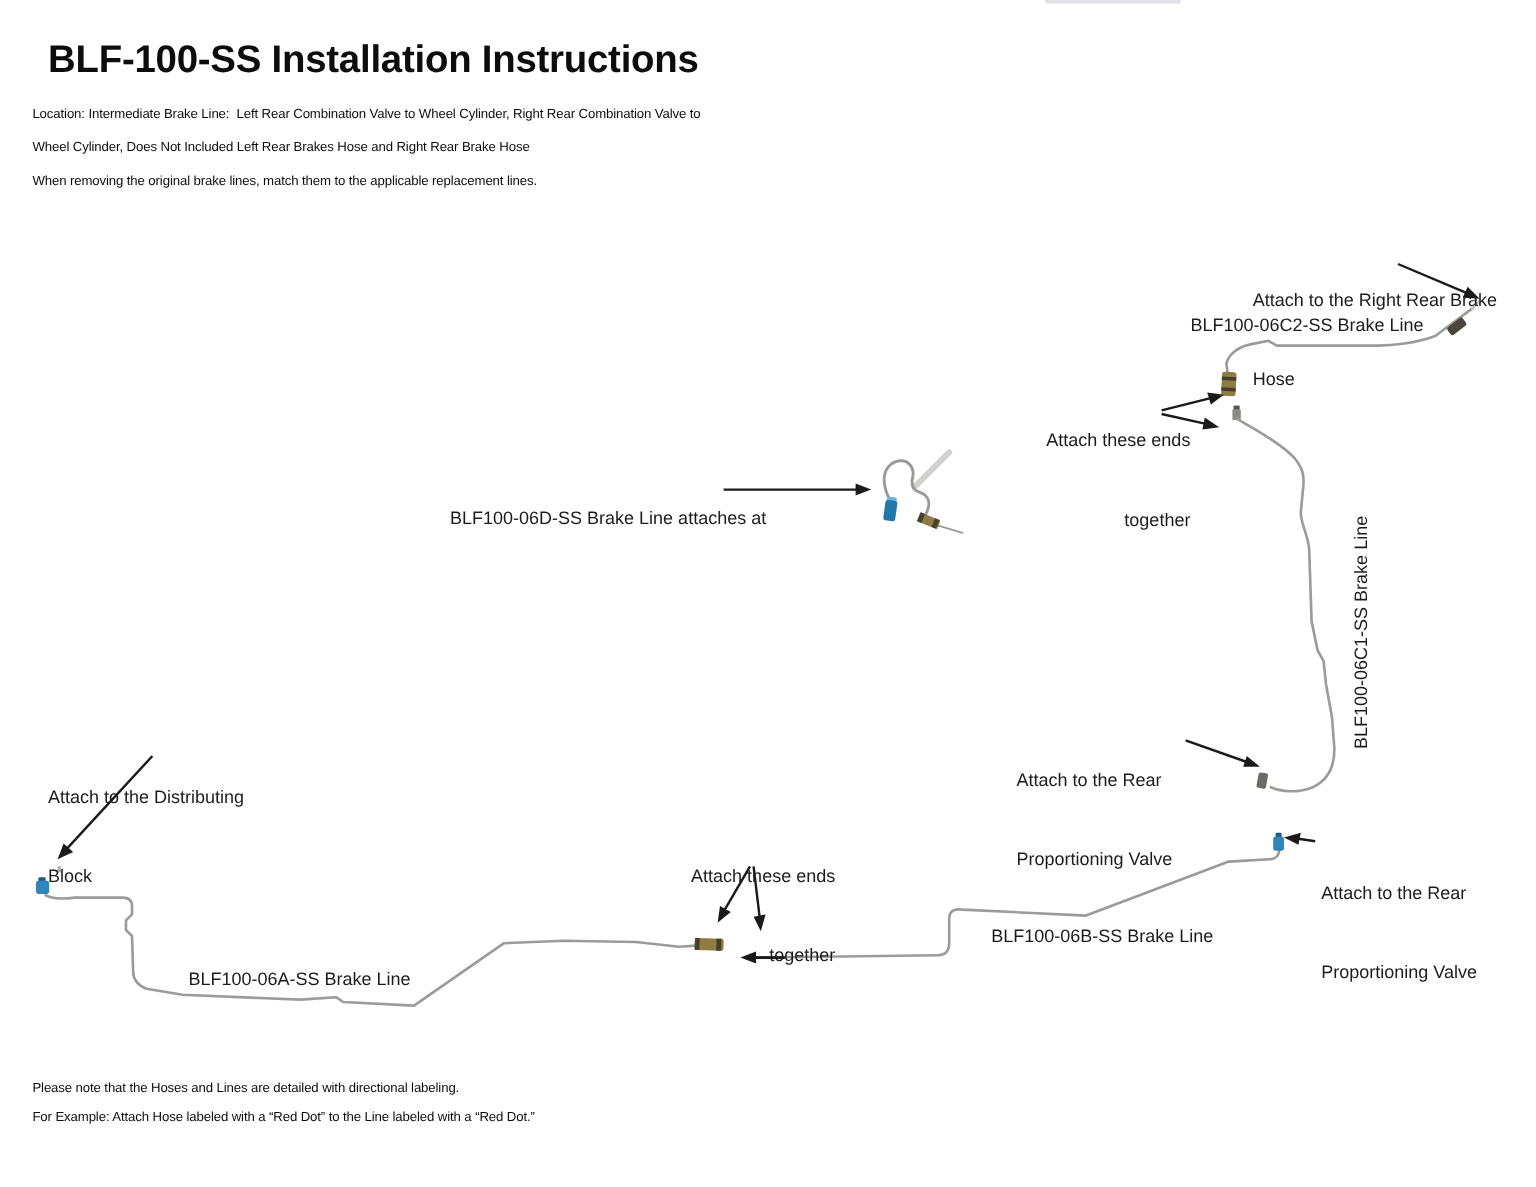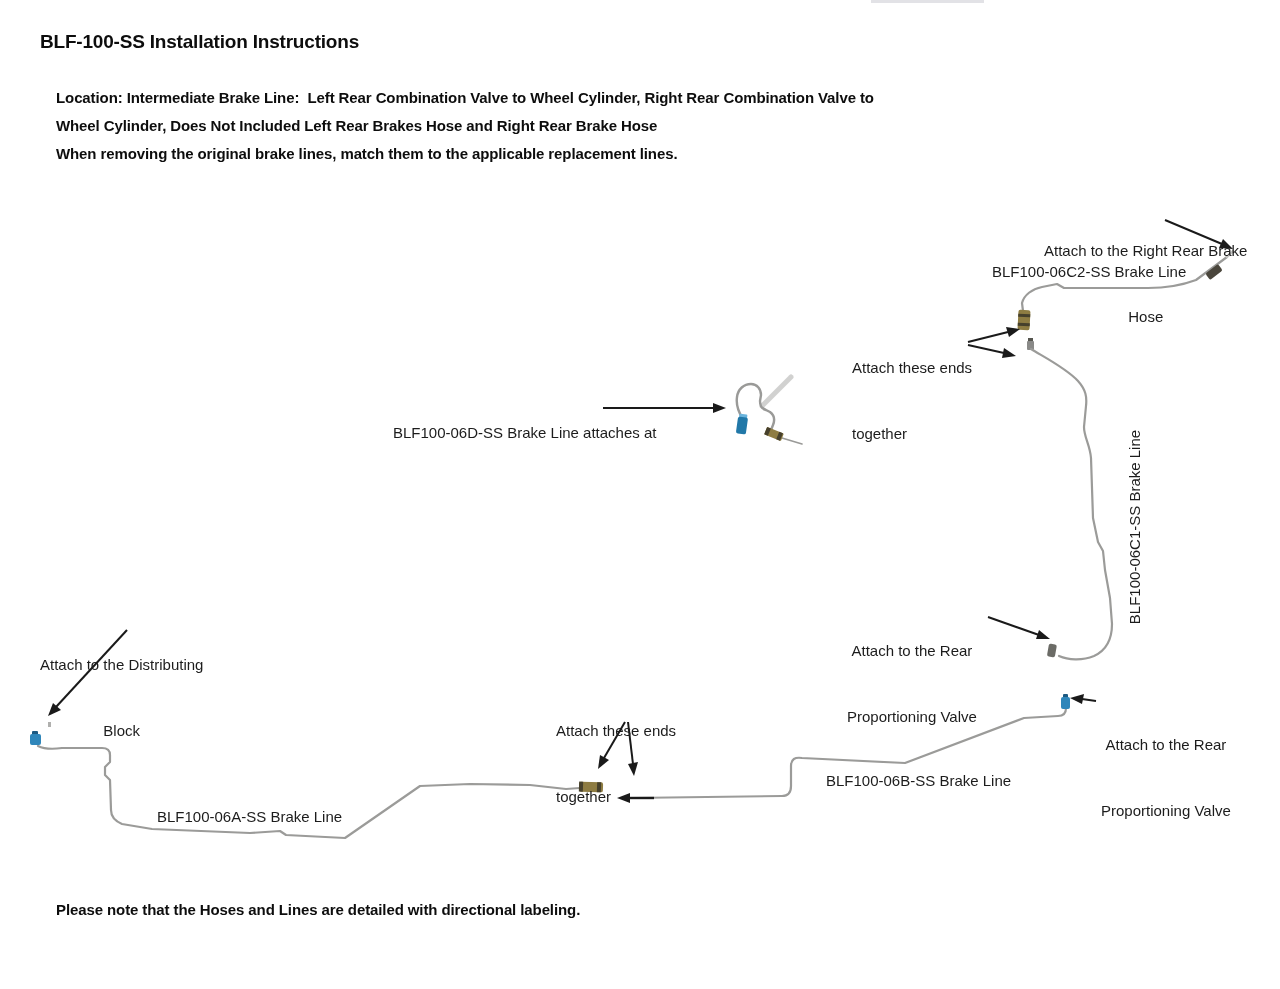--- a/index.html
+++ b/index.html
@@ -10,36 +10,35 @@
     font-family:"Liberation Sans", sans-serif;
     color:#111;
     overflow:hidden;
   }
   .artifact-bar{
     position:absolute;left:871px;top:0;width:113px;height:3px;
     background:#e2e2e6;
   }
   .doc-title{
     position:absolute;left:40px;top:31px;
-    font-size:19px;font-weight:bold;color:#0d0d0d;
+    font-size:32px;font-weight:bold;color:#0d0d0d;
     white-space:pre;letter-spacing:-0.2px;
   }
   .body-line{
-    position:absolute;left:56px;
-    font-size:15px;font-weight:bold;color:#0d0d0d;
+    position:absolute;left:27px;
+    font-size:11px;font-weight:normal;color:#0d0d0d;
     white-space:pre;letter-spacing:-0.1px;
   }
   .diagram-svg{position:absolute;left:0;top:0;}
   .lbl{
     position:absolute;
     font-size:15px;line-height:22px;color:#1c1c1c;
     white-space:pre;
-    text-align:center;
-  }
-  .lbl.center{text-align:left;}
+  }
+  .lbl.center{text-align:right;}
   .lbl.vertical{
     width:212px;height:22px;text-align:center;
     transform:rotate(-90deg);
   }
 </style>
 </head>
 <body>
 
 <div class="page">
 
@@ -163,21 +162,21 @@
     <div>Hose</div>
   </div>
 
   <div class="lbl" style="left:992px;top:261px">BLF100-06C2-SS Brake Line</div>
 
   <div class="lbl center" style="left:852px;top:313px;width:140px">
     <div>Attach these ends</div>
     <div>together</div>
   </div>
 
-  <div class="lbl" style="left:393px;top:378px">
+  <div class="lbl" style="left:375px;top:378px">
     <div>BLF100-06D-SS Brake Line attaches at</div>
   </div>
 
   <div class="lbl vertical" style="left:1029px;top:516px">BLF100-06C1-SS Brake Line</div>
 
   <div class="lbl" style="left:847px;top:596px">
     <div>Attach to the Rear</div>
     <div>Proportioning Valve</div>
   </div>
 
@@ -194,14 +193,15 @@
   <div class="lbl" style="left:826px;top:770px">BLF100-06B-SS Brake Line</div>
 
   <div class="lbl" style="left:1101px;top:690px">
     <div>Attach to the Rear</div>
     <div>Proportioning Valve</div>
   </div>
 
   <div class="lbl" style="left:157px;top:806px">BLF100-06A-SS Brake Line</div>
 
   <div class="body-line" style="top:901px">Please note that the Hoses and Lines are detailed with directional labeling.</div>
+  <div class="body-line" style="top:925px">For Example: Attach Hose labeled with a “Red Dot” to the Line labeled with a “Red Dot.”</div>
 
 </div>
 
 </body></html>

